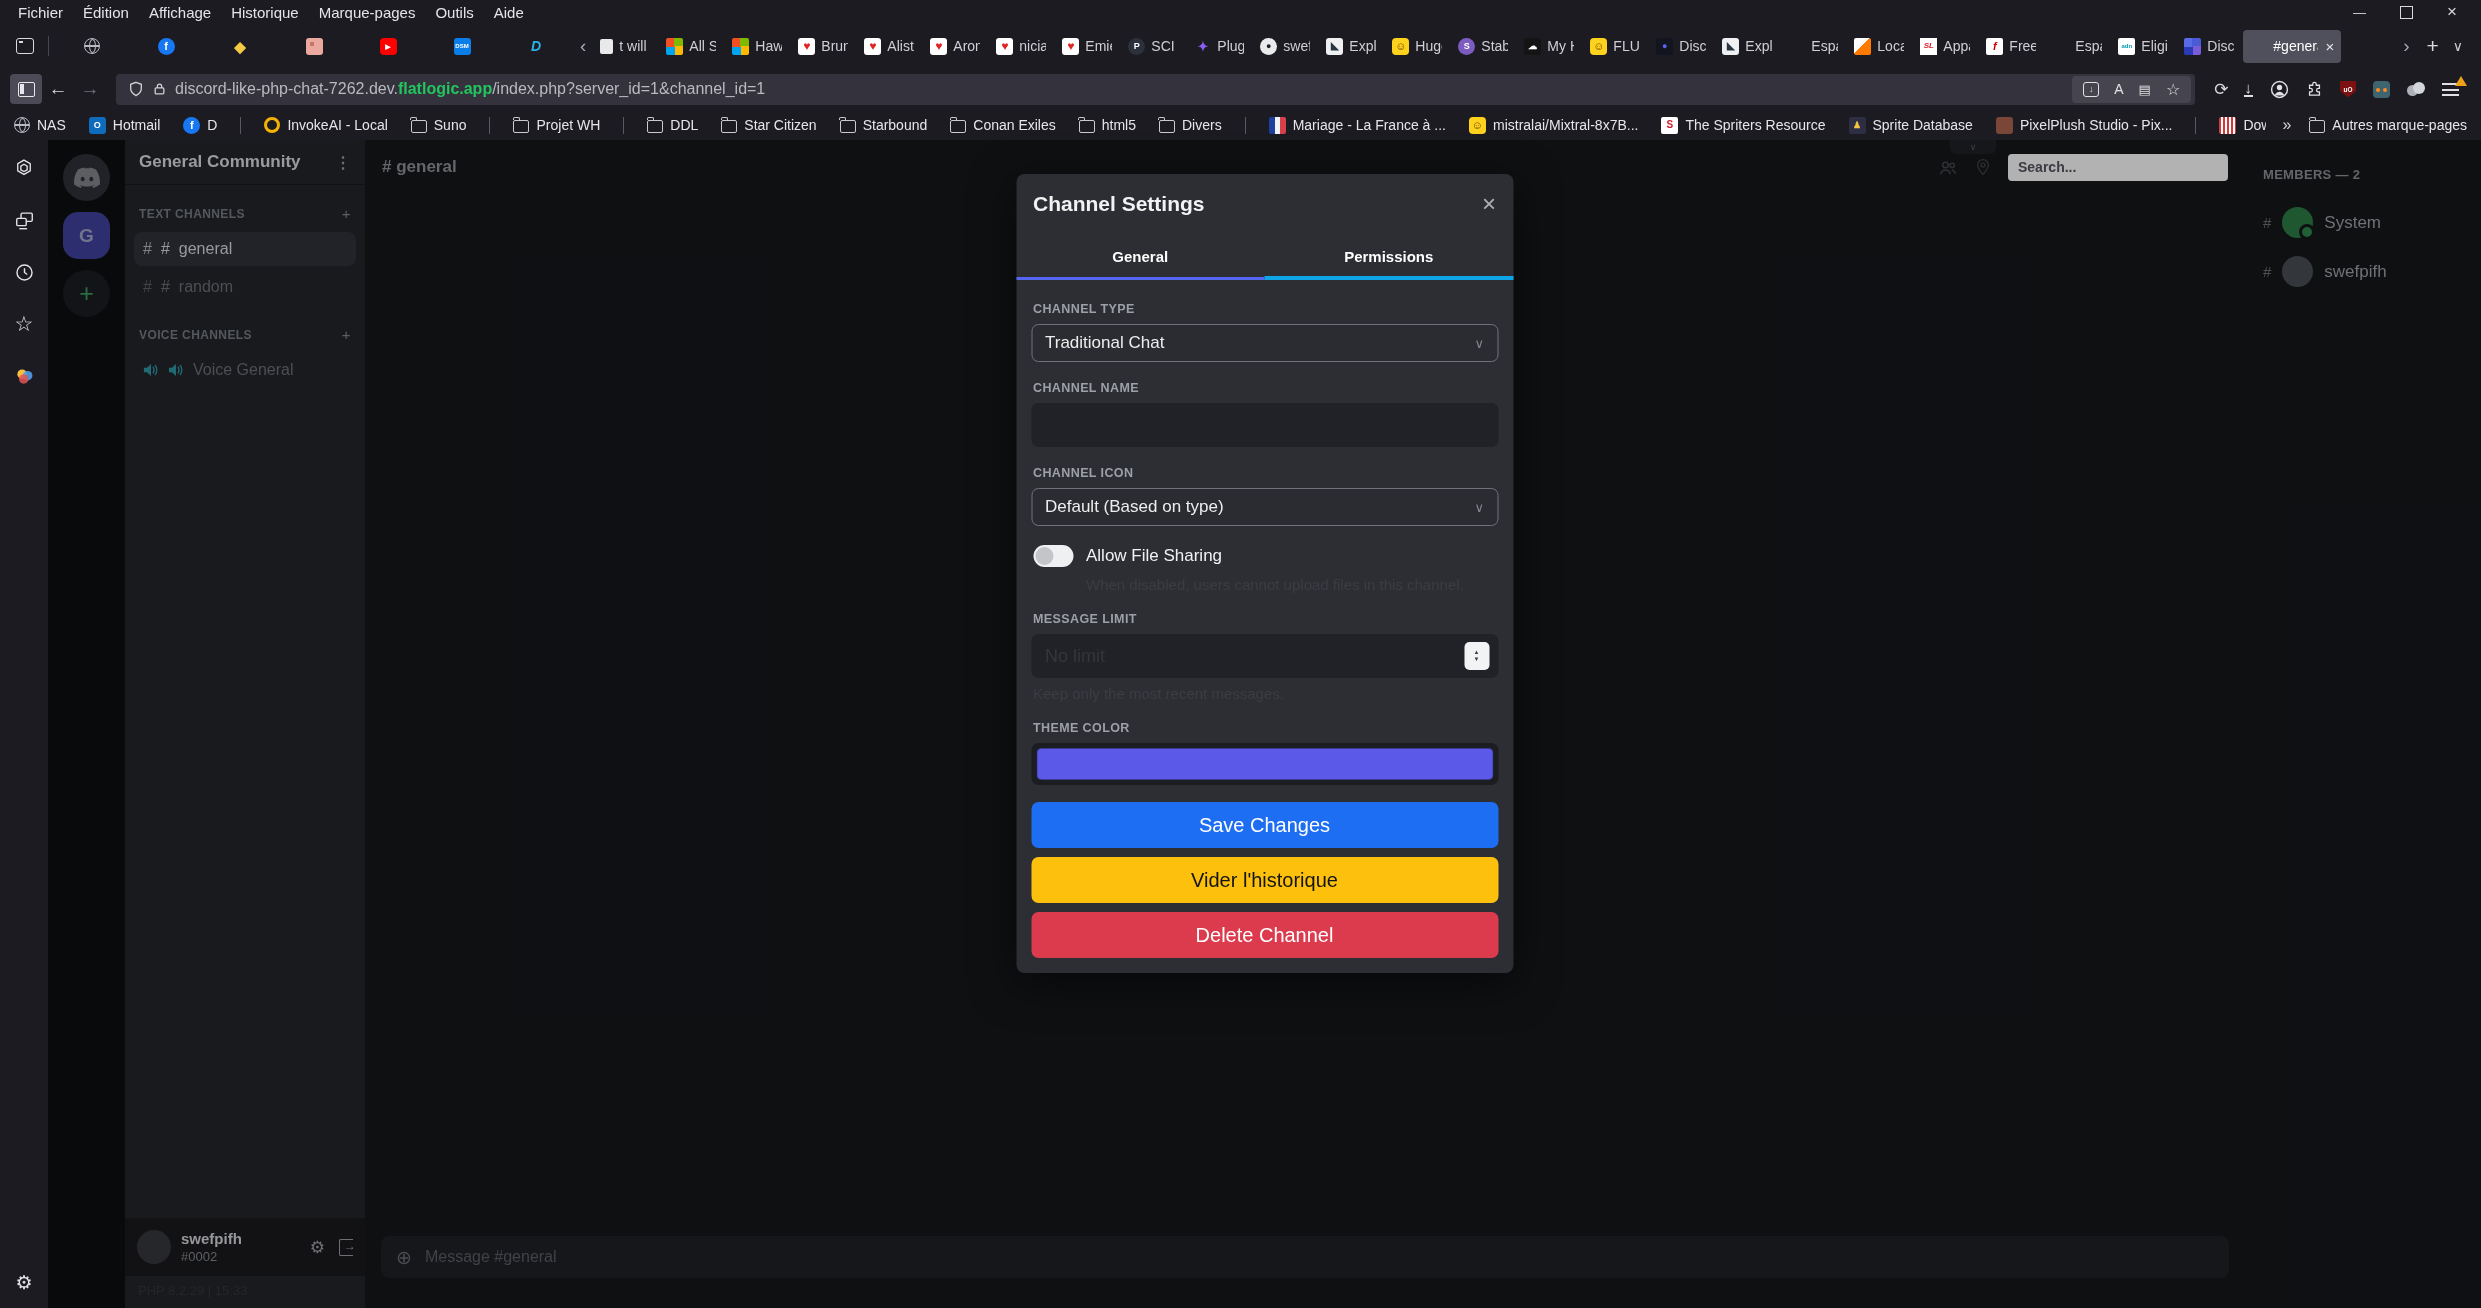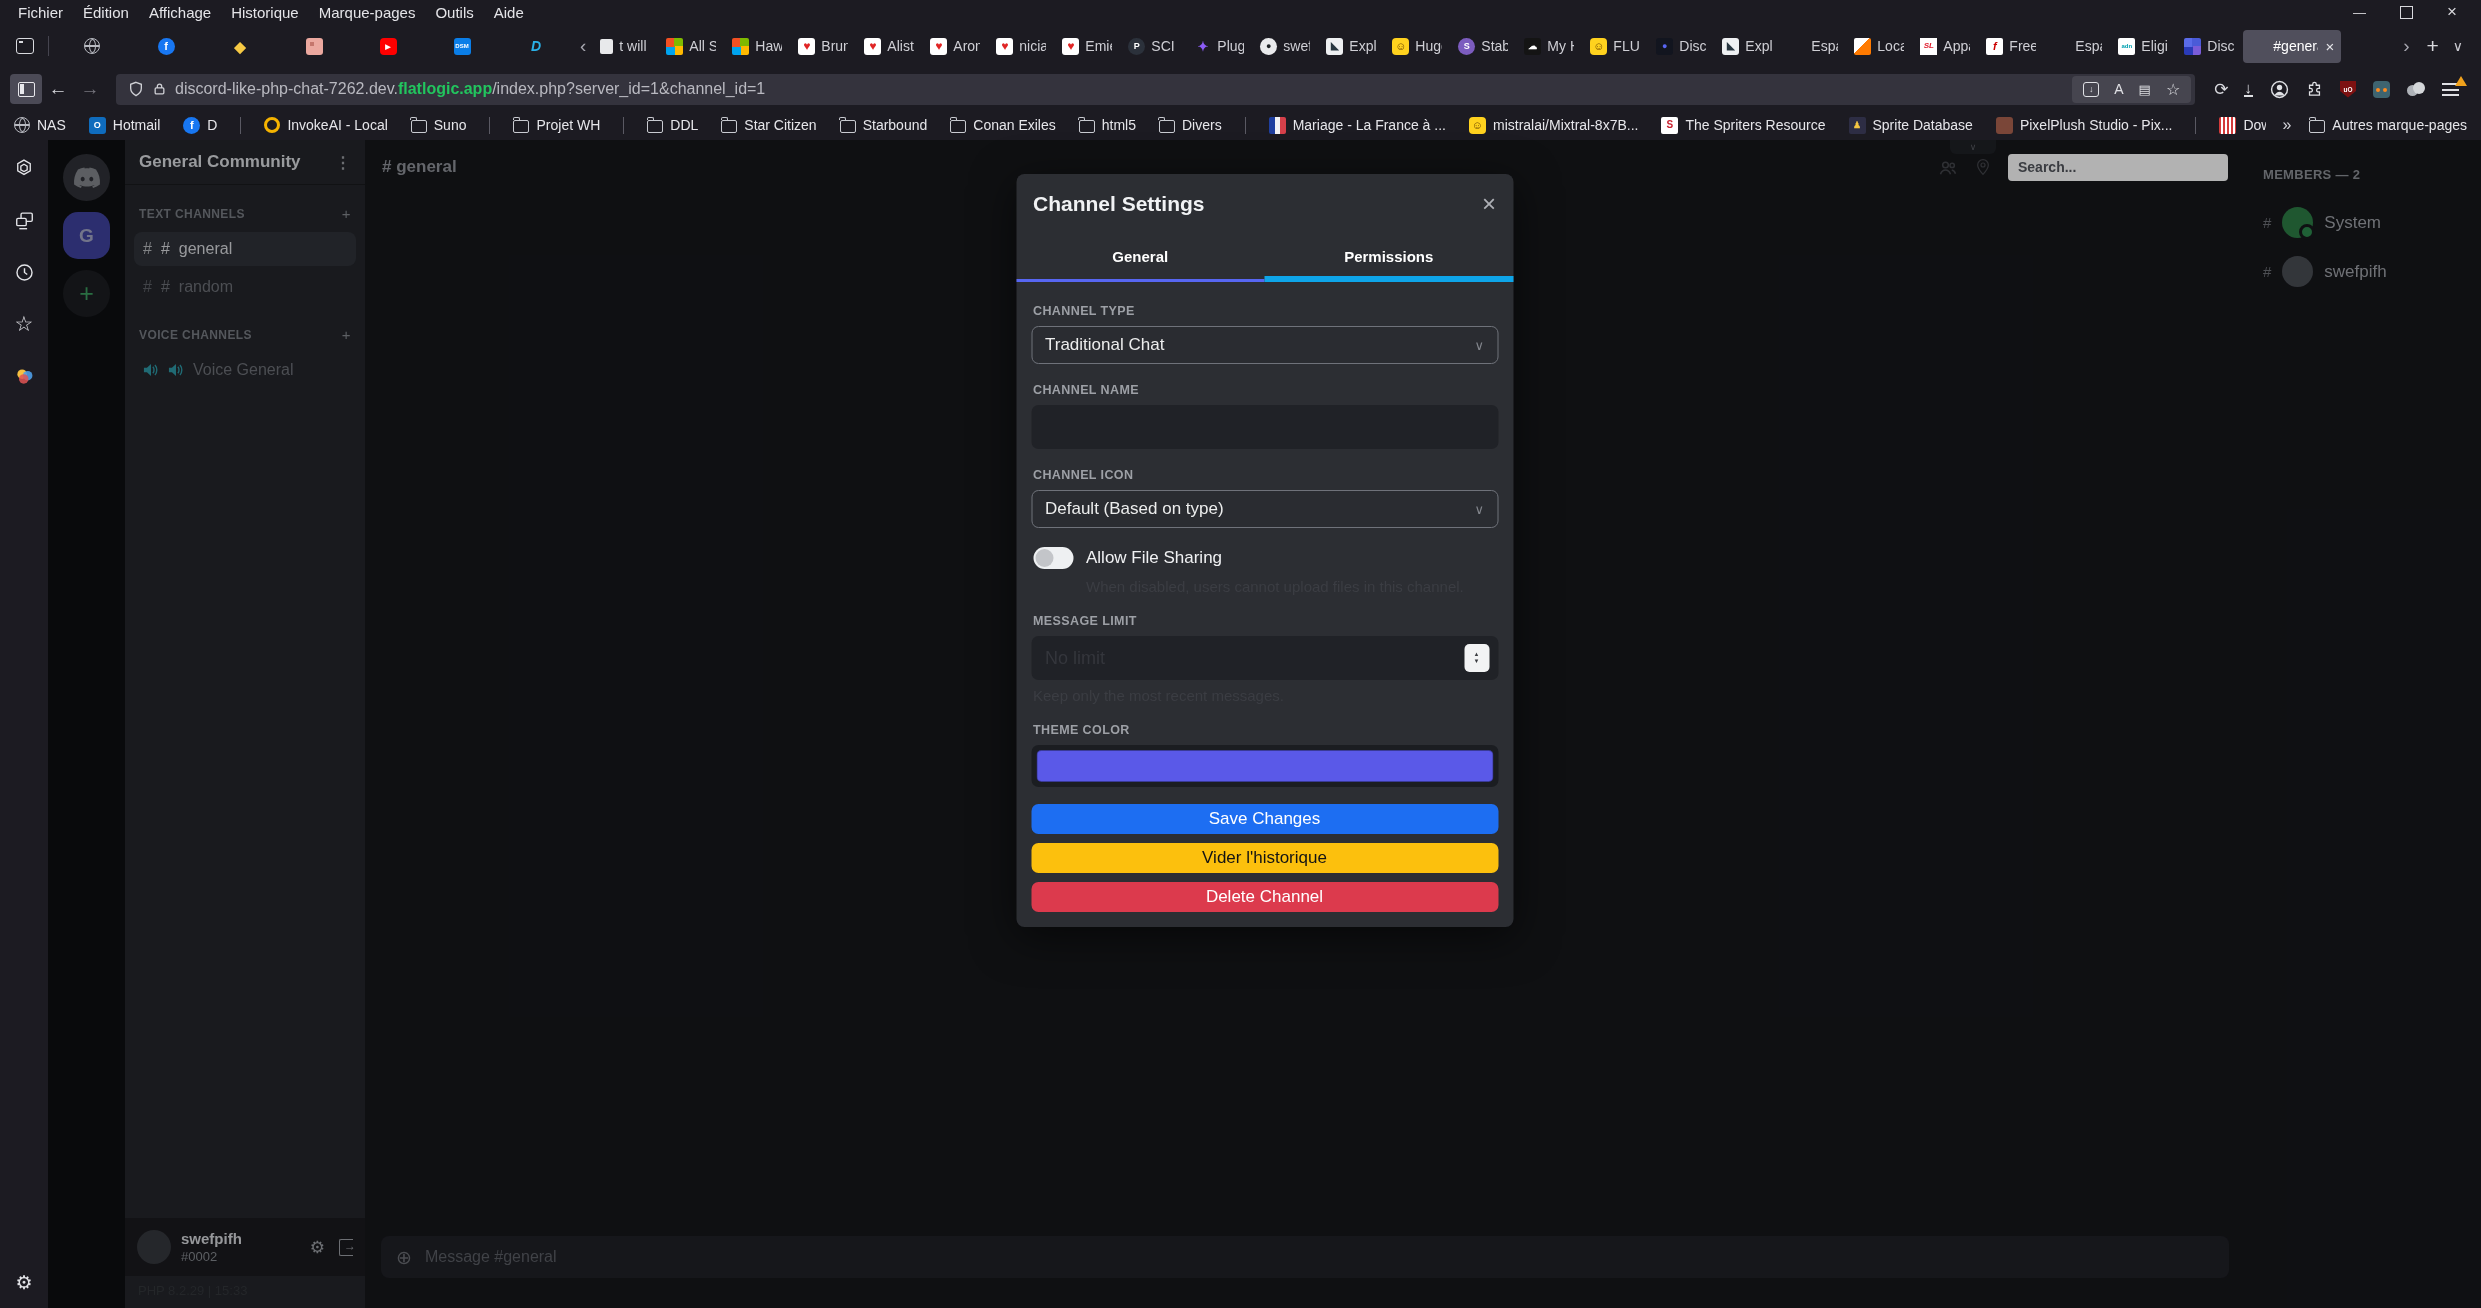--- a/index.html
+++ b/index.html
@@ -152,39 +152,39 @@
   .m-hash{color:#6f7278;font-size:15px}
   .m-avatar{width:31px;height:31px;border-radius:50%;position:relative;flex:0 0 auto}
   .m-avatar.online::after{content:'';position:absolute;right:-2px;bottom:-2px;width:10px;height:10px;border-radius:50%;background:#2d8a4e;border:3px solid #16171b}
 
   
   .modal{position:absolute;top:34px;left:50%;transform:translateX(-50%);width:497px;background:#2c2e33;border-radius:8px;box-shadow:0 10px 44px rgba(0,0,0,.55);z-index:5;box-sizing:border-box}
   .modal-header{display:flex;align-items:center;padding:18px 17px 14px}
   .modal-title{font-size:21px;font-weight:700;color:#f1f2f4;margin:0}
   .modal-close{margin-left:auto;color:#aeb0b6;font-size:24px;line-height:1;background:none;border:none;padding:0;cursor:default}
   .modal-tabs{display:flex;margin-top:6px}
-  .mtab{flex:1;text-align:center;padding:12px 0 11px;font-size:15px;font-weight:700;color:#fff;border-bottom:6px solid #0ea5e9}
+  .mtab{flex:1;text-align:center;padding:12px 0 11px;font-size:15px;font-weight:700;color:#fff;border-bottom:4px solid #0ea5e9}
   .mtab.active{border-bottom:3px solid #5766f2;padding-bottom:10px}
   .modal-body{padding:22px 15px 15px}
   .f-label{color:#9da0a6;font-size:12.5px;font-weight:700;letter-spacing:.4px;margin:0 0 8px 2px}
   .select{height:36px;border:1px solid #6f727a;border-radius:7px;background:#2a2c31;display:flex;align-items:center;padding:0 13px;color:#eceded;font-size:17px;margin-bottom:19px}
   .select .chev{margin-left:auto;color:#83868d;font-size:13px}
   .text-input{height:44px;background:#202227;border-radius:7px;margin-bottom:19px}
   .toggle-row{display:flex;align-items:center;gap:13px;margin:4px 0 0 2px}
   .toggle{width:40px;height:22px;background:#eef0f2;border-radius:11px;position:relative;flex:0 0 auto}
   .knob{position:absolute;left:2px;top:2px;width:18px;height:18px;border-radius:50%;background:#c3c5c9}
   .toggle-label{color:#f0f1f3;font-size:17px}
   .help{color:#3b3d43;font-size:15px;margin:7px 0 19px 2px}
   .help.indent{margin-left:55px;margin-top:9px}
   .number-wrap{height:44px;background:#202227;border-radius:7px;display:flex;align-items:center;padding:0 9px 0 14px;margin-bottom:7px}
   .num-ph{color:#34363c;font-size:18px}
   .spinner{margin-left:auto;width:25px;height:28px;background:#f2f3f4;border-radius:5px;display:flex;flex-direction:column;align-items:center;justify-content:center;color:#3a3c40;font-size:6px;line-height:7px}
   .color-outer{height:32px;background:#1b1d21;border-radius:7px;padding:5px;margin-bottom:17px}
   .color-inner{height:100%;border-radius:5px;border:1px solid rgba(0,0,0,.35);box-sizing:border-box}
-  .mbtn{height:30px;border-radius:7px;display:flex;align-items:center;justify-content:center;font-size:17px;margin-bottom:9px}
+  .mbtn{height:46px;border-radius:7px;display:flex;align-items:center;justify-content:center;font-size:20px;margin-bottom:9px}
 </style>
 </head>
 <body>
 
 <div class="browser">
 
   <div class="menubar">
     <div style="display:flex">
         <div class="menu-item">Fichier</div>
         <div class="menu-item">Édition</div>

